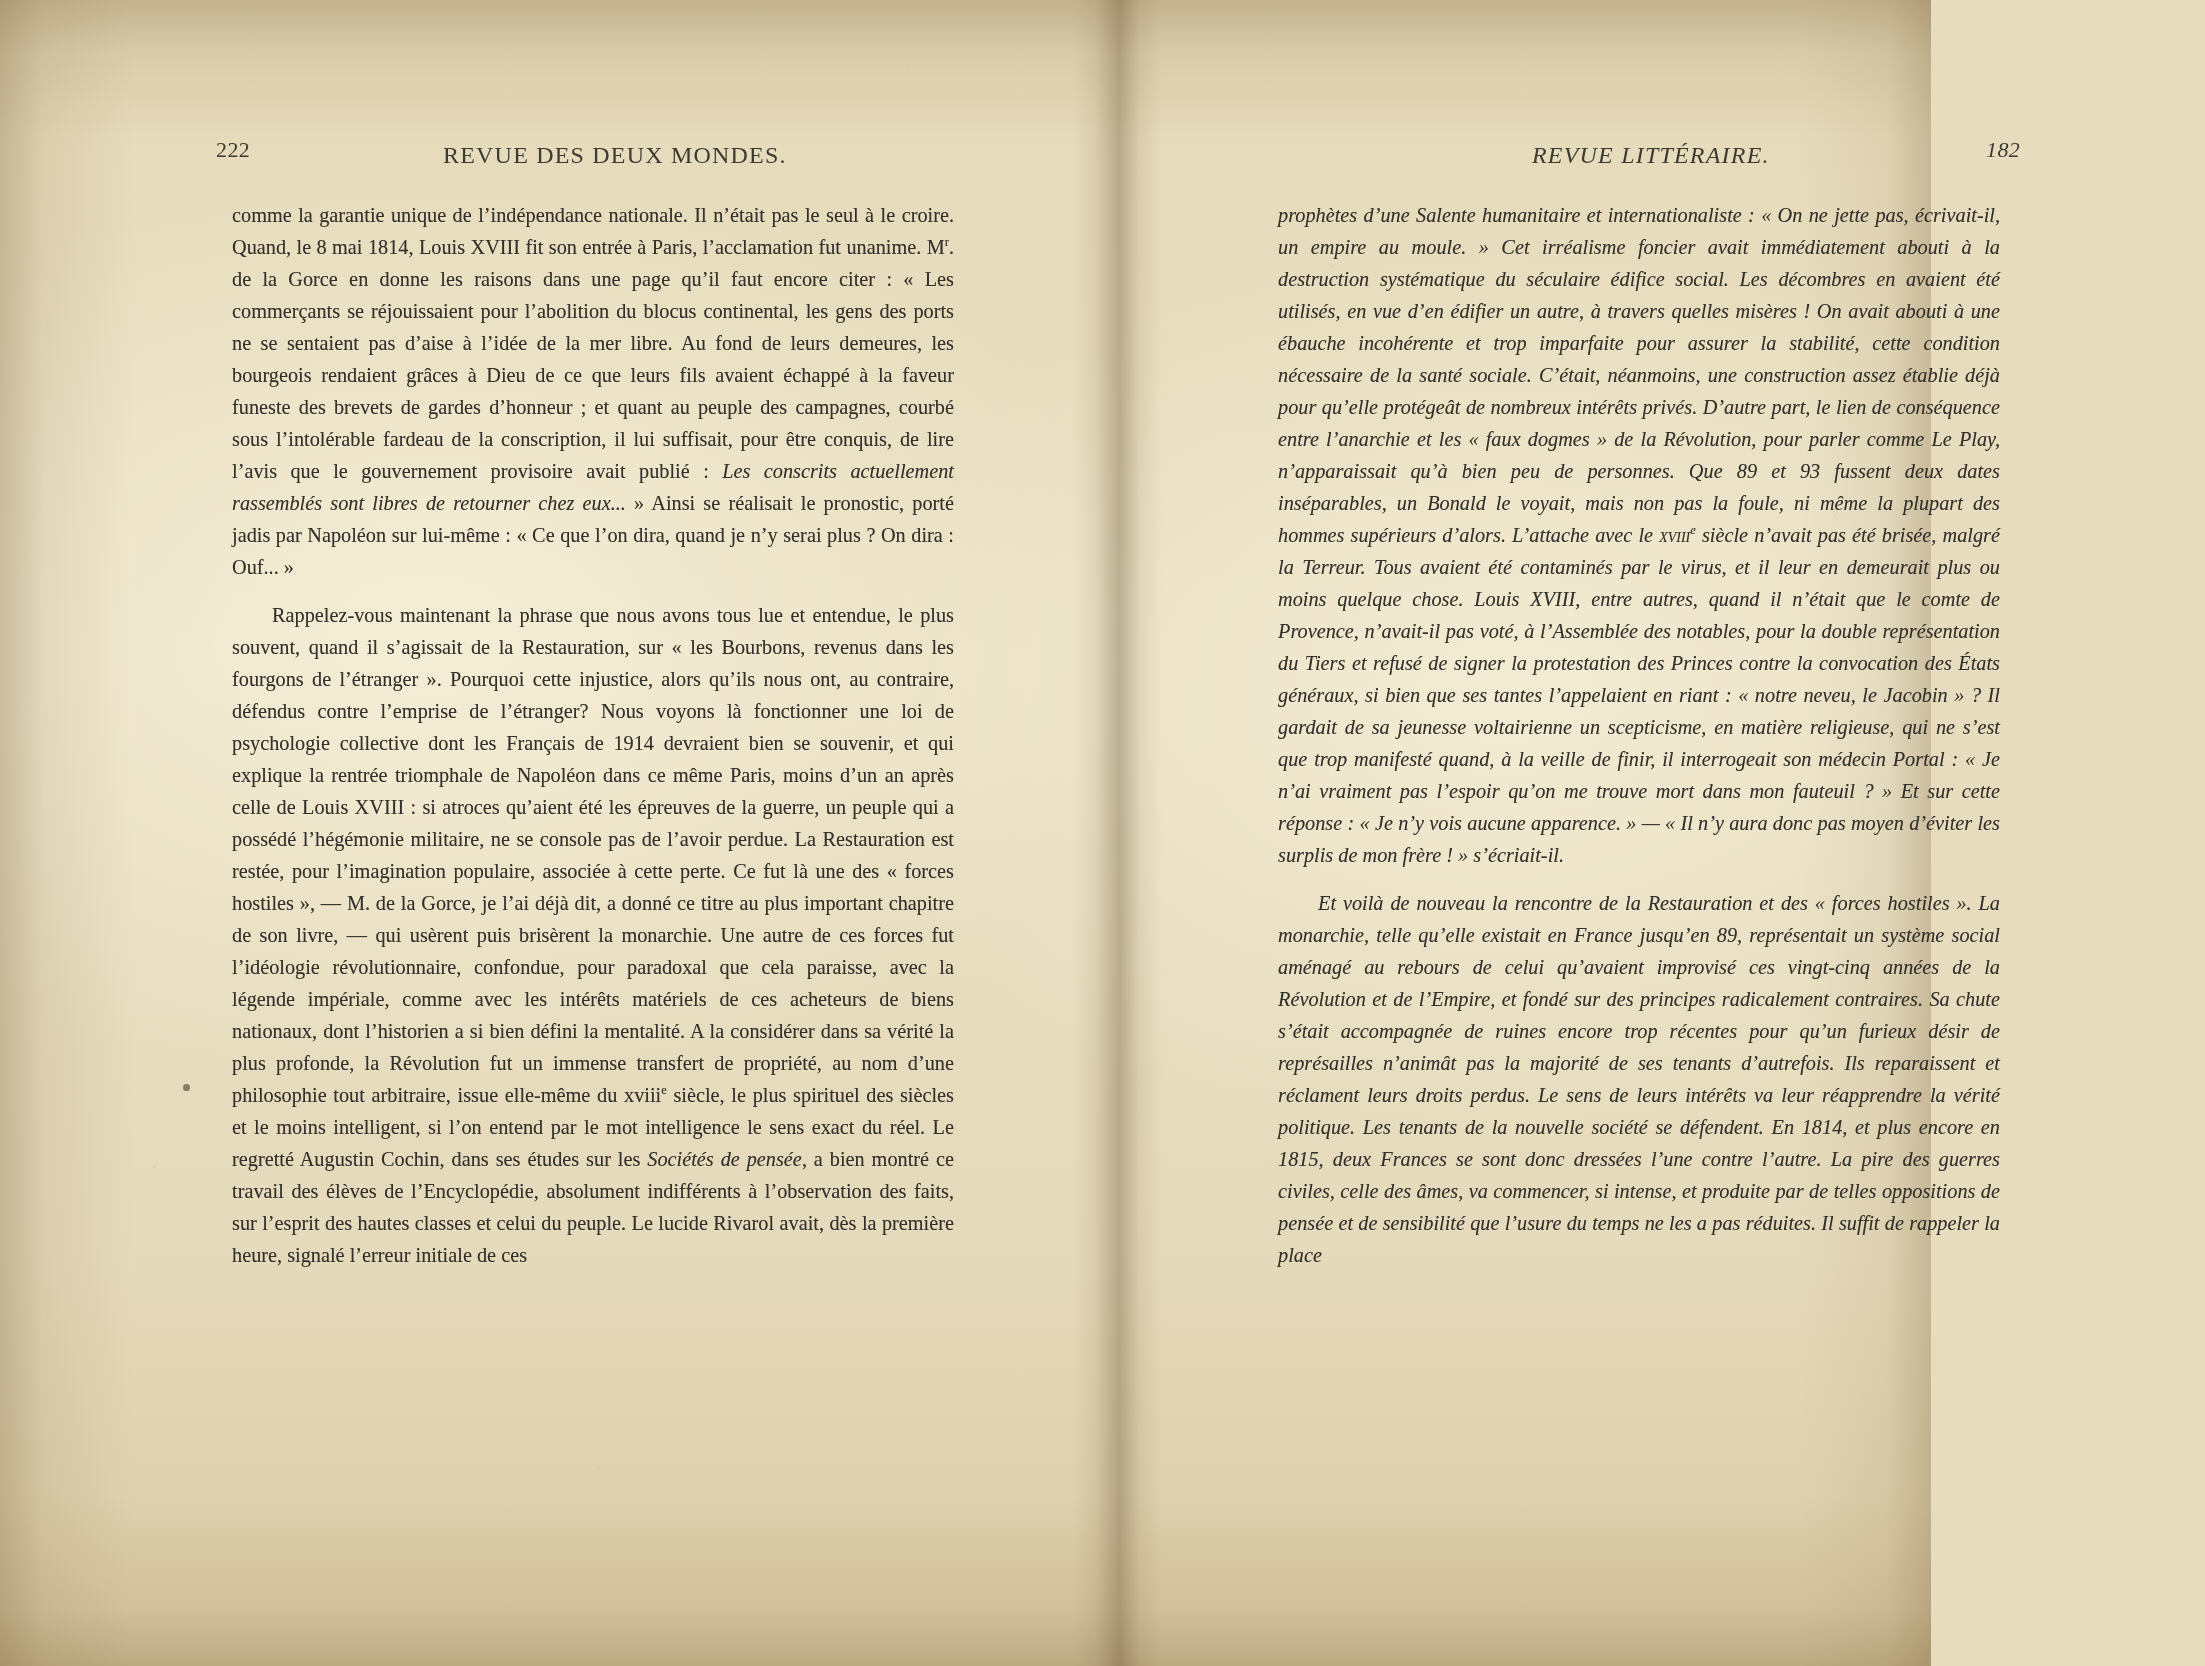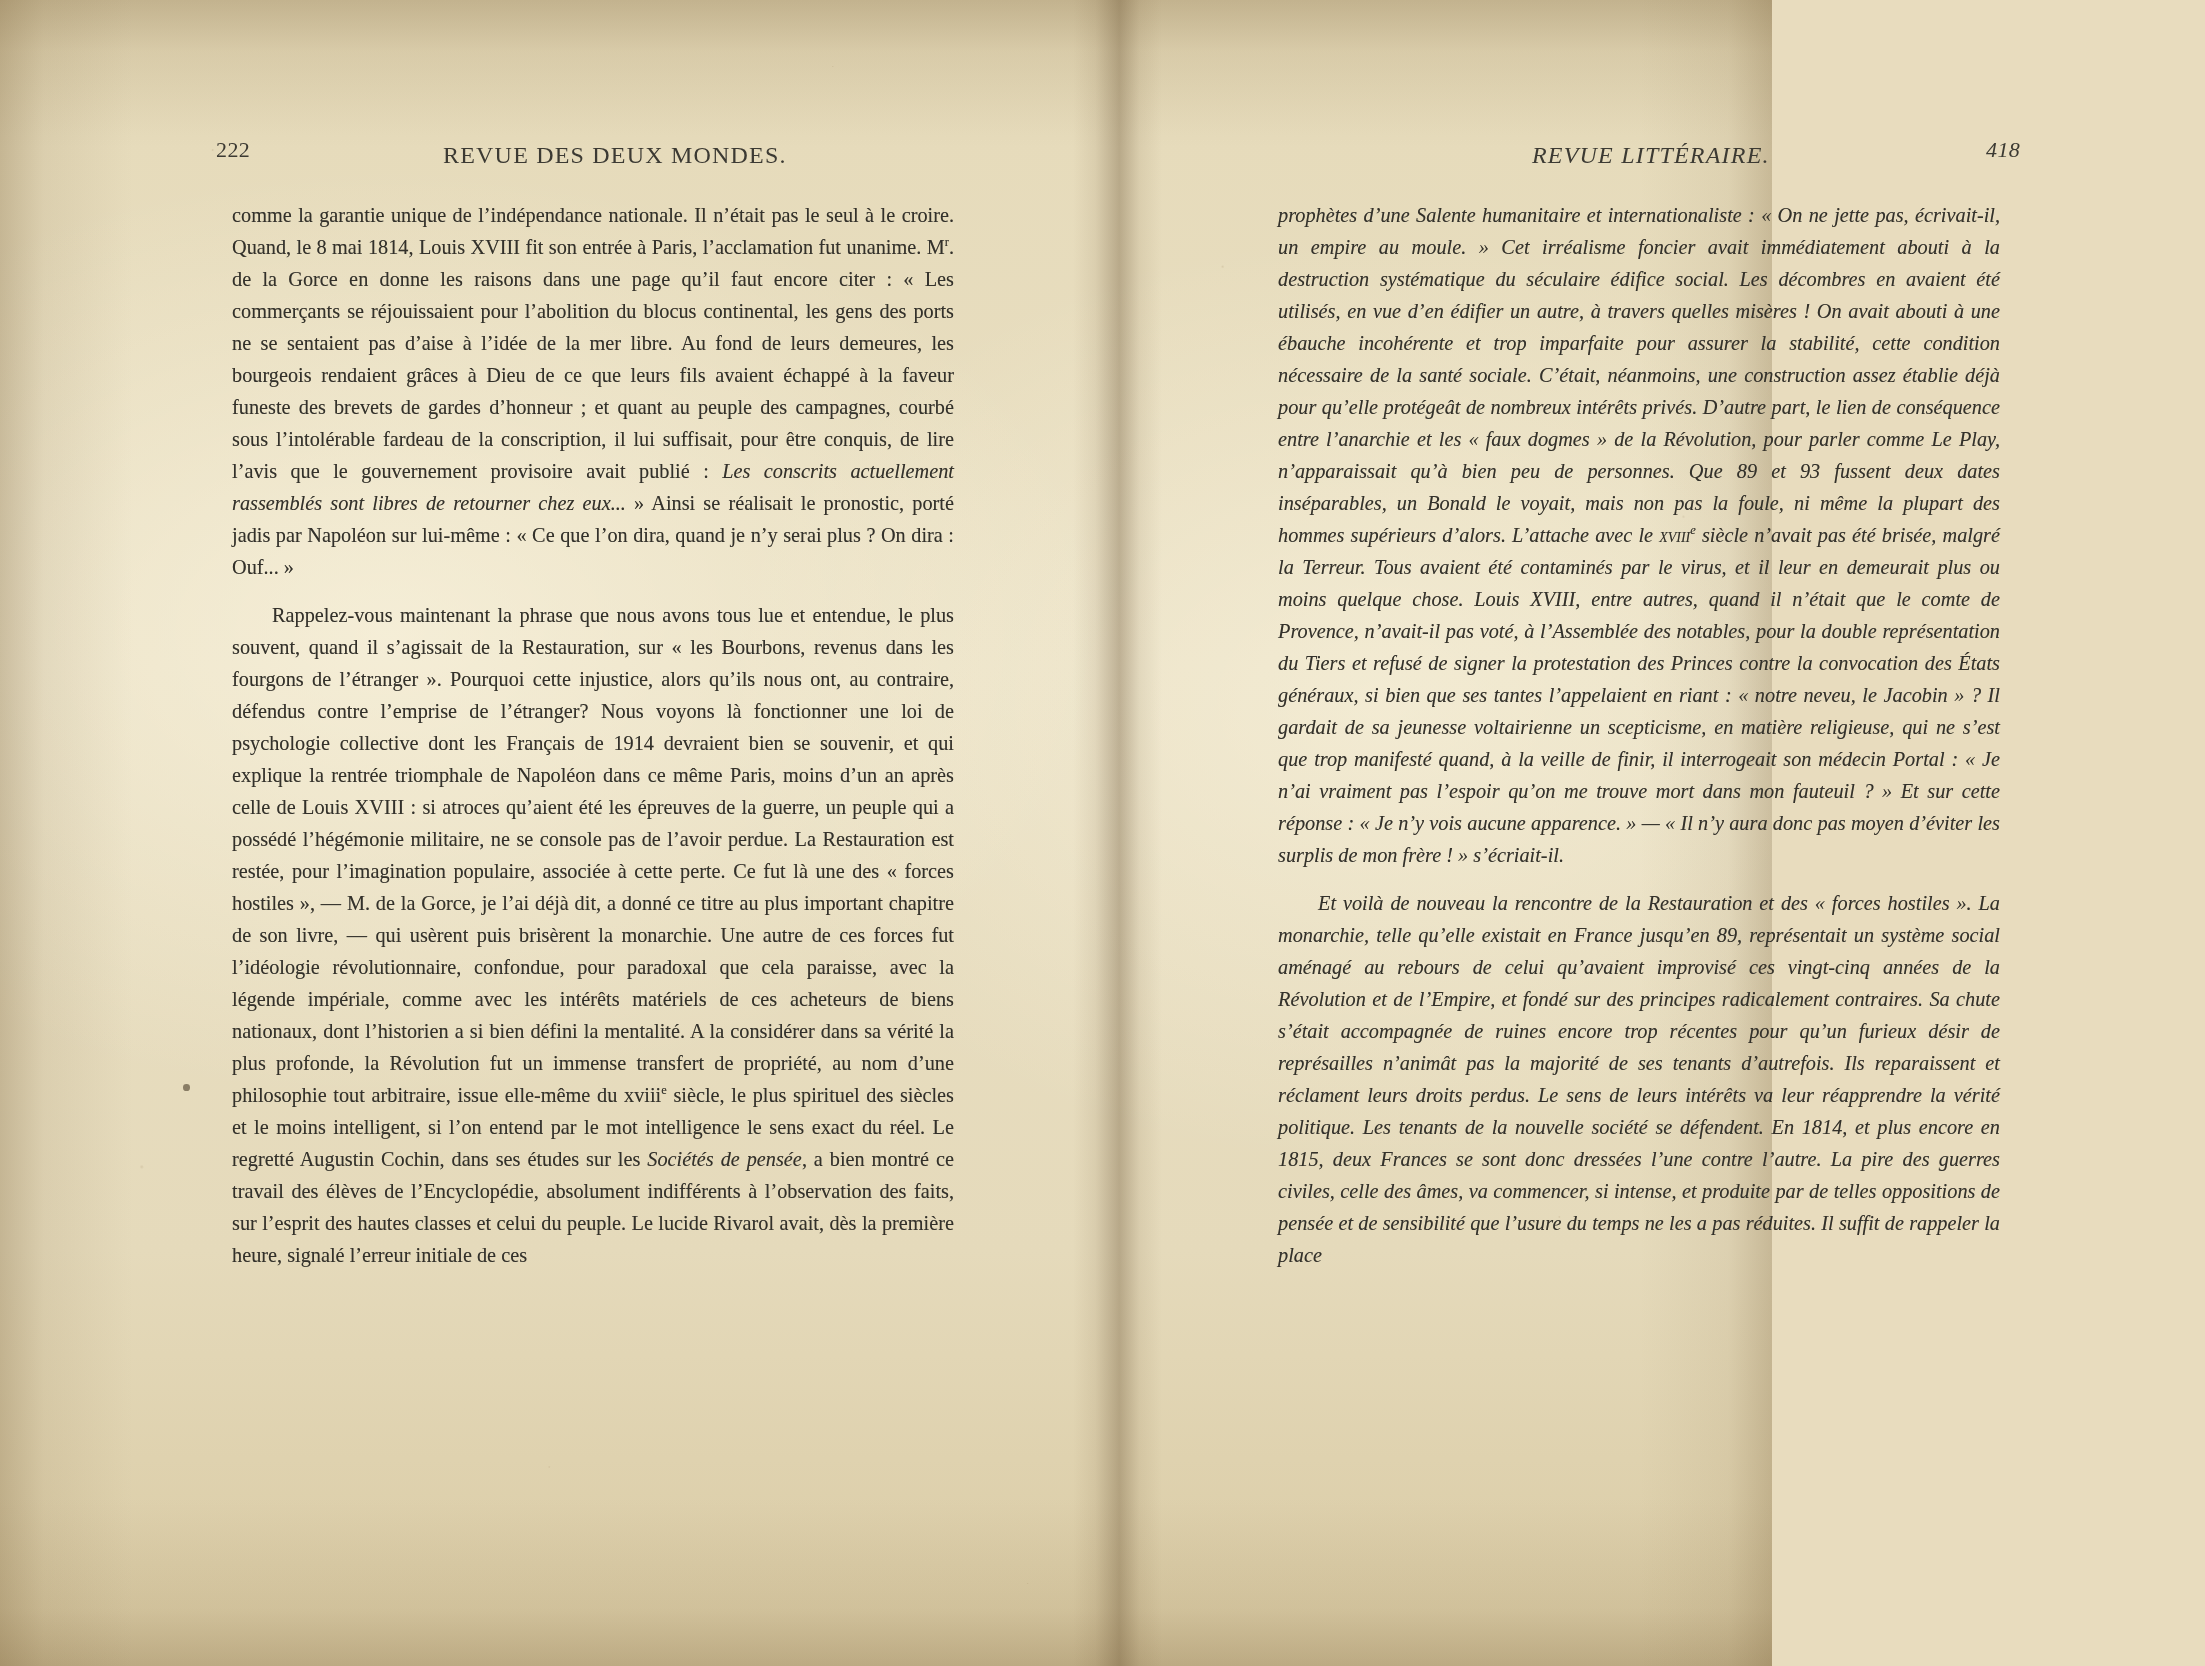--- a/index.html
+++ b/index.html
@@ -10,21 +10,21 @@
     width: 2205px;
     height: 1667px;
     background: #e8dcbe;
     font-family: "Liberation Serif", serif;
     overflow: hidden;
   }
 
   
   .book {
     position: relative;
-    width: 1772px;
+    width: 1931px;
     height: 1667px;
     background:
       radial-gradient(ellipse 1035px 665px at 22% 38%, rgba(255,250,232,0.55), rgba(255,250,232,0) 70%),
       radial-gradient(ellipse 961px 665px at 78% 42%, rgba(255,250,232,0.45), rgba(255,250,232,0) 70%),
       linear-gradient(180deg, #ddd0ad 0%, #e6dbbb 8%, #e9dfc2 40%, #e5dabb 75%, #d9caa3 100%);
   }
   
   .book::before {
     content: "";
     position: absolute;
@@ -155,21 +155,21 @@
     <div class="textblock tb-left">
       <p>comme la garantie unique de l’indépendance nationale. Il n’était pas le seul à le croire. Quand, le 8 mai 1814, Louis XVIII fit son entrée à Paris, l’acclamation fut unanime. M<sup>r</sup>. de la Gorce en donne les raisons dans une page qu’il faut encore citer : « Les commerçants se réjouissaient pour l’abolition du blocus continental, les gens des ports ne se sentaient pas d’aise à l’idée de la mer libre. Au fond de leurs demeures, les bourgeois rendaient grâces à Dieu de ce que leurs fils avaient échappé à la faveur funeste des brevets de gardes d’honneur ; et quant au peuple des campagnes, courbé sous l’intolérable fardeau de la conscription, il lui suffisait, pour être conquis, de lire l’avis que le gouvernement provisoire avait publié : <i>Les conscrits actuellement rassemblés sont libres de retourner chez eux...</i> » Ainsi se réalisait le pronostic, porté jadis par Napoléon sur lui-même : « Ce que l’on dira, quand je n’y serai plus ? On dira : Ouf... »</p>
       <p class="indent">Rappelez-vous maintenant la phrase que nous avons tous lue et entendue, le plus souvent, quand il s’agissait de la Restauration, sur « les Bourbons, revenus dans les fourgons de l’étranger ». Pourquoi cette injustice, alors qu’ils nous ont, au contraire, défendus contre l’emprise de l’étranger? Nous voyons là fonctionner une loi de psychologie collective dont les Français de 1914 devraient bien se souvenir, et qui explique la rentrée triomphale de Napoléon dans ce même Paris, moins d’un an après celle de Louis XVIII : si atroces qu’aient été les épreuves de la guerre, un peuple qui a possédé l’hégémonie militaire, ne se console pas de l’avoir perdue. La Restauration est restée, pour l’imagination populaire, associée à cette perte. Ce fut là une des « forces hostiles », — M. de la Gorce, je l’ai déjà dit, a donné ce titre au plus important chapitre de son livre, — qui usèrent puis brisèrent la monarchie. Une autre de ces forces fut l’idéologie révolutionnaire, confondue, pour paradoxal que cela paraisse, avec la légende impériale, comme avec les intérêts matériels de ces acheteurs de biens nationaux, dont l’historien a si bien défini la mentalité. A la considérer dans sa vérité la plus profonde, la Révolution fut un immense transfert de propriété, au nom d’une philosophie tout arbitraire, issue elle-même du xviii<sup>e</sup> siècle, le plus spirituel des siècles et le moins intelligent, si l’on entend par le mot intelligence le sens exact du réel. Le regretté Augustin Cochin, dans ses études sur les <i>Sociétés de pensée</i>, a bien montré ce travail des élèves de l’Encyclopédie, absolument indifférents à l’observation des faits, sur l’esprit des hautes classes et celui du peuple. Le lucide Rivarol avait, dès la première heure, signalé l’erreur initiale de ces</p>
     </div>
 
     <div class="ink-dot" style="left:183px; top:1084px; width:6.7px; height:6.7px;"></div>
   </div>
 
   <div class="page page-right">
     <div class="running-head rp-head">REVUE LITTÉRAIRE.</div>
-    <div class="folio rp-folio">418</div>
+    <div class="folio rp-folio">182</div>
 
     <div class="textblock tb-right">
       <p>prophètes d’une Salente humanitaire et internationaliste : « On ne jette pas, écrivait-il, un empire au moule. » Cet irréalisme foncier avait immédiatement abouti à la destruction systématique du séculaire édifice social. Les décombres en avaient été utilisés, en vue d’en édifier un autre, à travers quelles misères ! On avait abouti à une ébauche incohérente et trop imparfaite pour assurer la stabilité, cette condition nécessaire de la santé sociale. C’était, néanmoins, une construction assez établie déjà pour qu’elle protégeât de nombreux intérêts privés. D’autre part, le lien de conséquence entre l’anarchie et les « faux dogmes » de la Révolution, pour parler comme Le Play, n’apparaissait qu’à bien peu de personnes. Que 89 et 93 fussent deux dates inséparables, un Bonald le voyait, mais non pas la foule, ni même la plupart des hommes supérieurs d’alors. L’attache avec le <span class="sc">xviii</span><sup>e</sup> siècle n’avait pas été brisée, malgré la Terreur. Tous avaient été contaminés par le virus, et il leur en demeurait plus ou moins quelque chose. Louis XVIII, entre autres, quand il n’était que le comte de Provence, n’avait-il pas voté, à l’Assemblée des notables, pour la double représentation du Tiers et refusé de signer la protestation des Princes contre la convocation des États généraux, si bien que ses tantes l’appelaient en riant : « notre neveu, le Jacobin » ? Il gardait de sa jeunesse voltairienne un scepticisme, en matière religieuse, qui ne s’est que trop manifesté quand, à la veille de finir, il interrogeait son médecin Portal : « Je n’ai vraiment pas l’espoir qu’on me trouve mort dans mon fauteuil ? » Et sur cette réponse : « Je n’y vois aucune apparence. » — « Il n’y aura donc pas moyen d’éviter les surplis de mon frère ! » s’écriait-il.</p>
       <p class="indent">Et voilà de nouveau la rencontre de la Restauration et des « forces hostiles ». La monarchie, telle qu’elle existait en France jusqu’en 89, représentait un système social aménagé au rebours de celui qu’avaient improvisé ces vingt-cinq années de la Révolution et de l’Empire, et fondé sur des principes radicalement contraires. Sa chute s’était accompagnée de ruines encore trop récentes pour qu’un furieux désir de représailles n’animât pas la majorité de ses tenants d’autrefois. Ils reparaissent et réclament leurs droits perdus. Le sens de leurs intérêts va leur réapprendre la vérité politique. Les tenants de la nouvelle société se défendent. En 1814, et plus encore en 1815, deux Frances se sont donc dressées l’une contre l’autre. La pire des guerres civiles, celle des âmes, va commencer, si intense, et produite par de telles oppositions de pensée et de sensibilité que l’usure du temps ne les a pas réduites. Il suffit de rappeler la place</p>
     </div>
   </div>
 
 </div>
 
 

